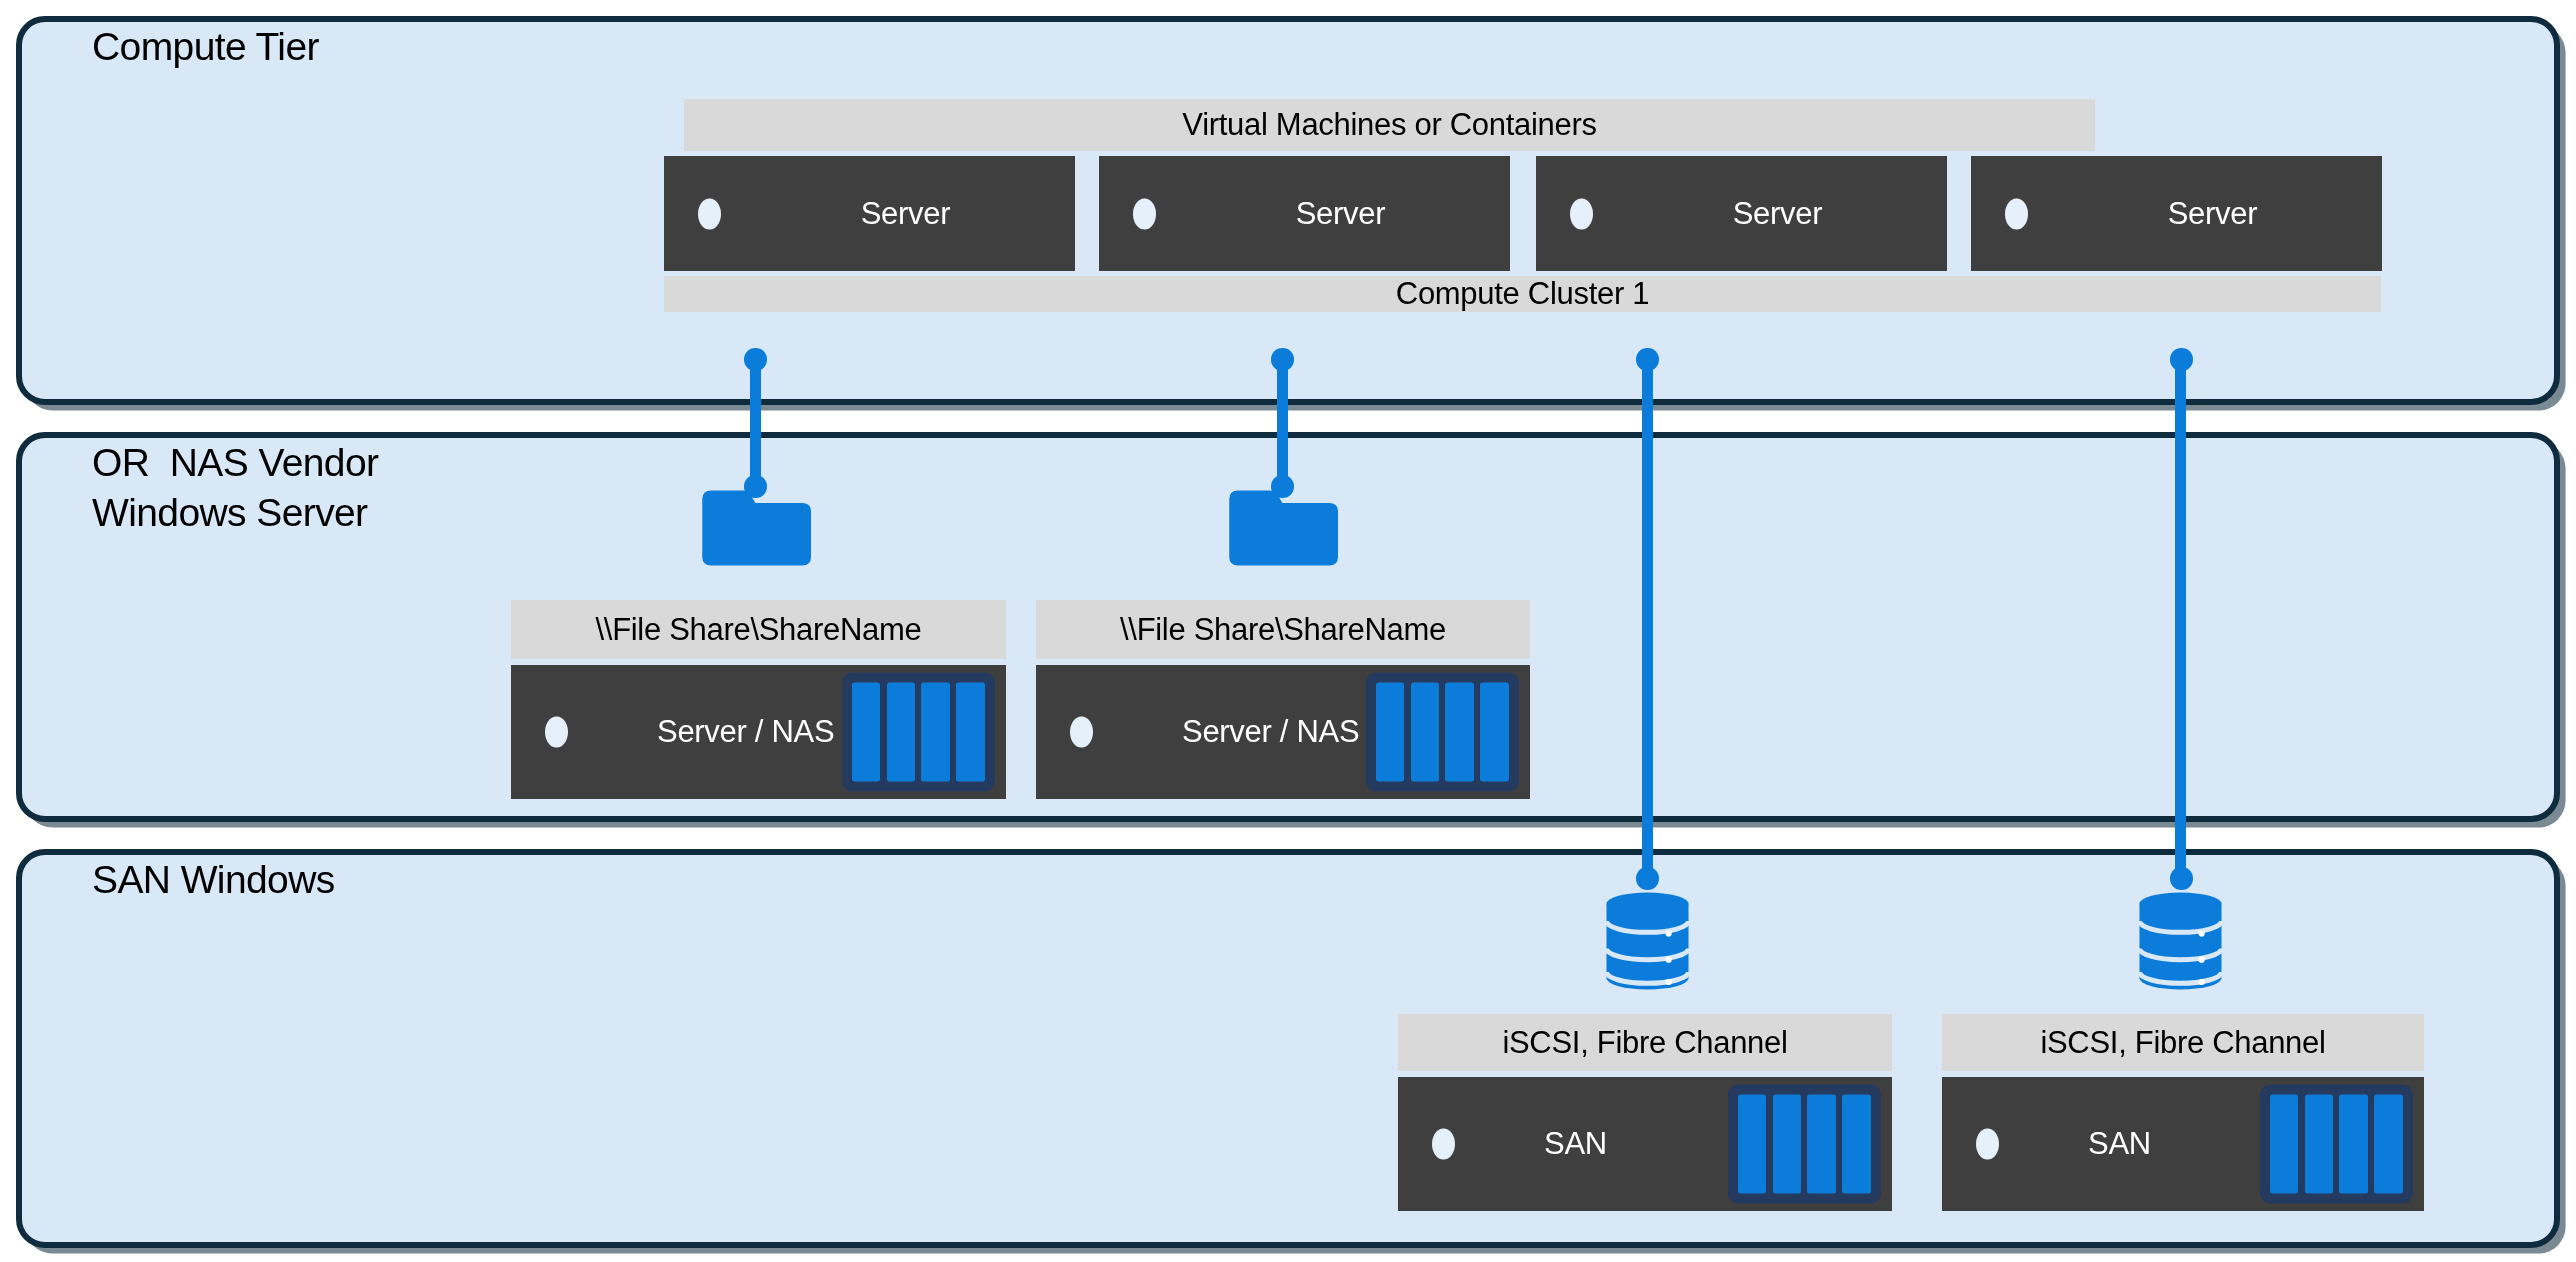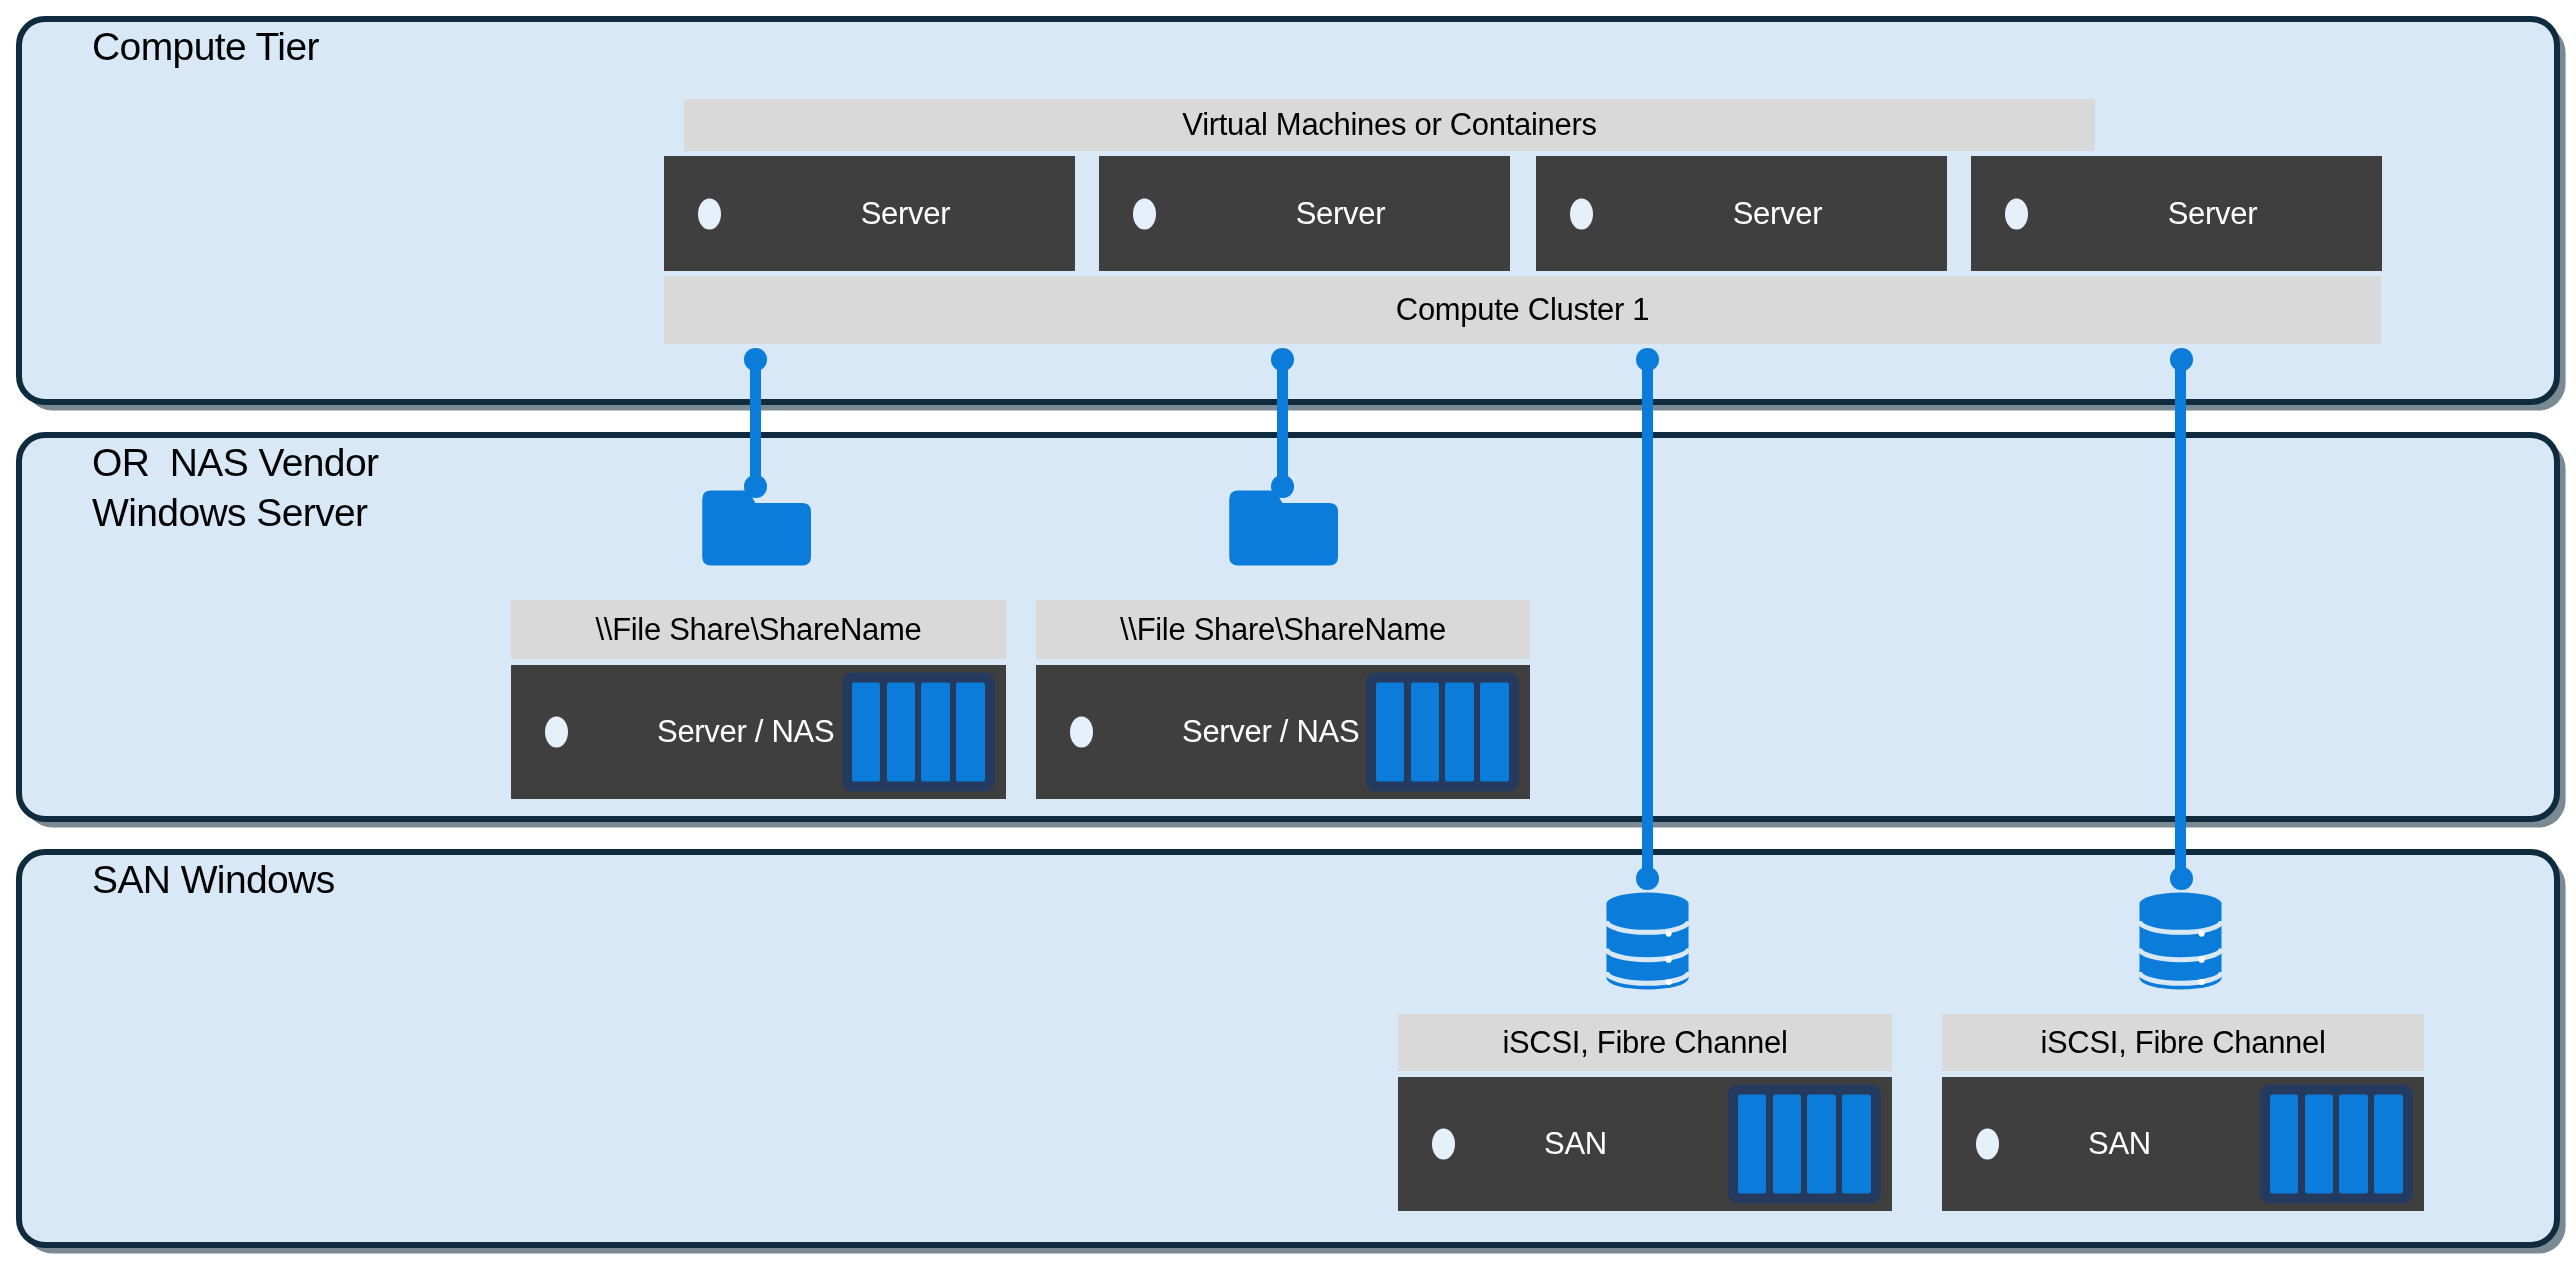--- a/index.html
+++ b/index.html
@@ -82,21 +82,21 @@
   </div>
   <div class="devbox server-box" style="left:1536px;top:156px;width:411px;height:115px;">
     <span class="bullet"></span>
     <span class="dev-label">Server</span>
   </div>
   <div class="devbox server-box" style="left:1971px;top:156px;width:411px;height:115px;">
     <span class="bullet"></span>
     <span class="dev-label">Server</span>
   </div>
 
-  <div class="bar" style="left:664px;top:276px;width:1717px;height:68px;">
+  <div class="bar" style="left:664px;top:276px;width:1717px;height:36px;">
     <span>Compute Cluster 1</span>
   </div>
 
   <div class="cline" style="left:750px;top:359px;height:127px;"></div>
   <div class="cdot" style="left:744px;top:348px;"></div>
   <div class="cdot" style="left:744px;top:475px;"></div>
 
   <div class="cline" style="left:1277px;top:359px;height:127px;"></div>
   <div class="cdot" style="left:1271px;top:348px;"></div>
   <div class="cdot" style="left:1271px;top:475px;"></div>

